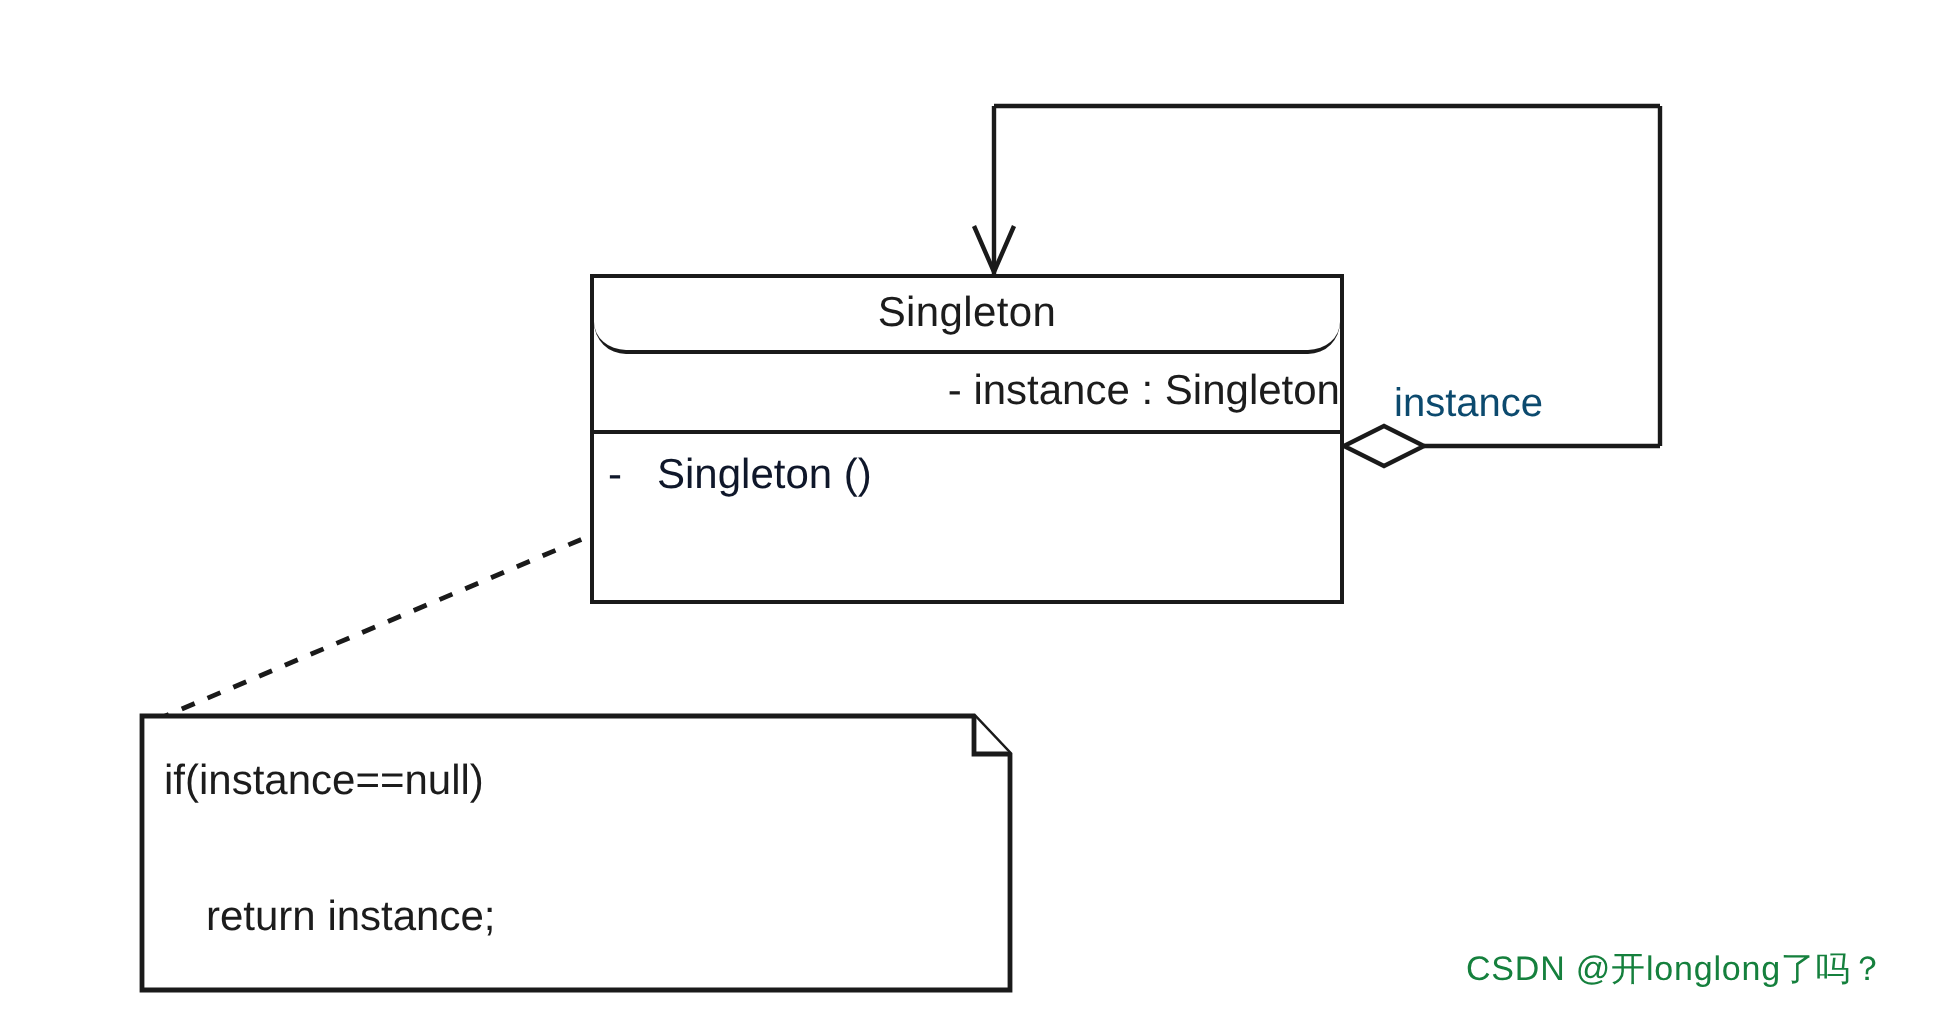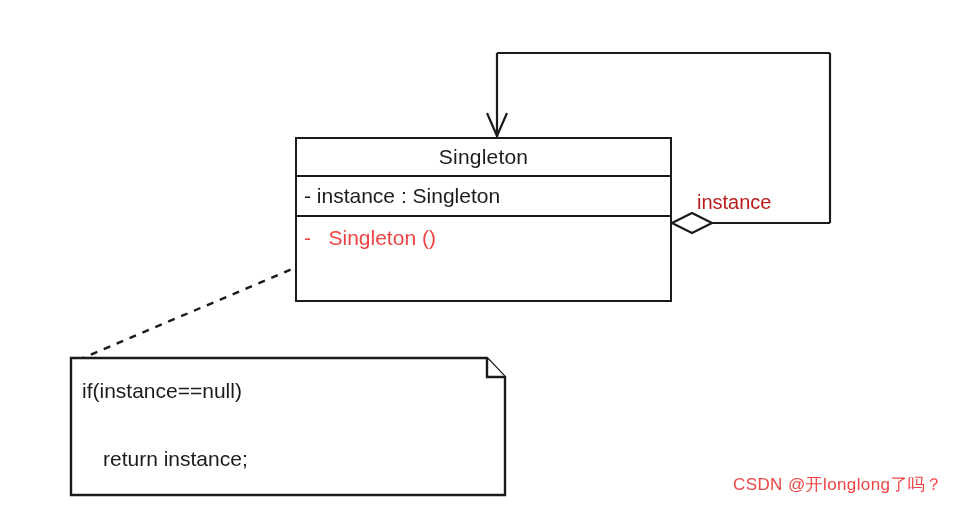--- a/index.html
+++ b/index.html
@@ -36,56 +36,58 @@
     background: #ffffff;
     box-sizing: border-box;
   }
   .class-name-row {
     height: 38px;
     border-bottom: 2px solid #1a1a1a;
     display: flex;
     align-items: center;
     justify-content: center;
     box-sizing: border-box;
+    border-radius: 16px;
   }
   .class-name-row span {
     font-size: 21px;
     color: #1c1c1c;
     letter-spacing: 0.2px;
   }
   .class-attr-row {
     height: 40px;
     border-bottom: 2px solid #1a1a1a;
     display: flex;
     align-items: center;
     box-sizing: border-box;
     padding-left: 7px;
+    justify-content: flex-end;
   }
   .class-attr-row span {
     font-size: 21px;
     color: #1c1c1c;
   }
   .class-ops {
     box-sizing: border-box;
     padding: 4px 0 0 7px;
   }
   .op-line {
     font-size: 21px;
-    color: #ef4444;
+    color: #0f172a;
     line-height: 34px;
     white-space: pre;
   }
 
   
   .assoc-label {
     position: absolute;
     left: 697px;
     top: 191px;
     font-size: 20px;
-    color: #b91c1c;
+    color: #0c4a6e;
   }
 
   
   .note-box {
     position: absolute;
     left: 70px;
     top: 357px;
     width: 392px;
     height: 139px;
   }
@@ -98,21 +100,21 @@
     line-height: 34px;
     white-space: pre;
   }
 
   
   .watermark {
     position: absolute;
     left: 733px;
     top: 473px;
     font-size: 17px;
-    color: #ef4444;
+    color: #15803d;
     letter-spacing: 0.4px;
     white-space: nowrap;
   }
 </style>
 </head>
 <body>
 
 <div id="canvas">
 
   <svg id="diagram-svg" viewBox="0 0 967 506" xmlns="http://www.w3.org/2000/svg">

